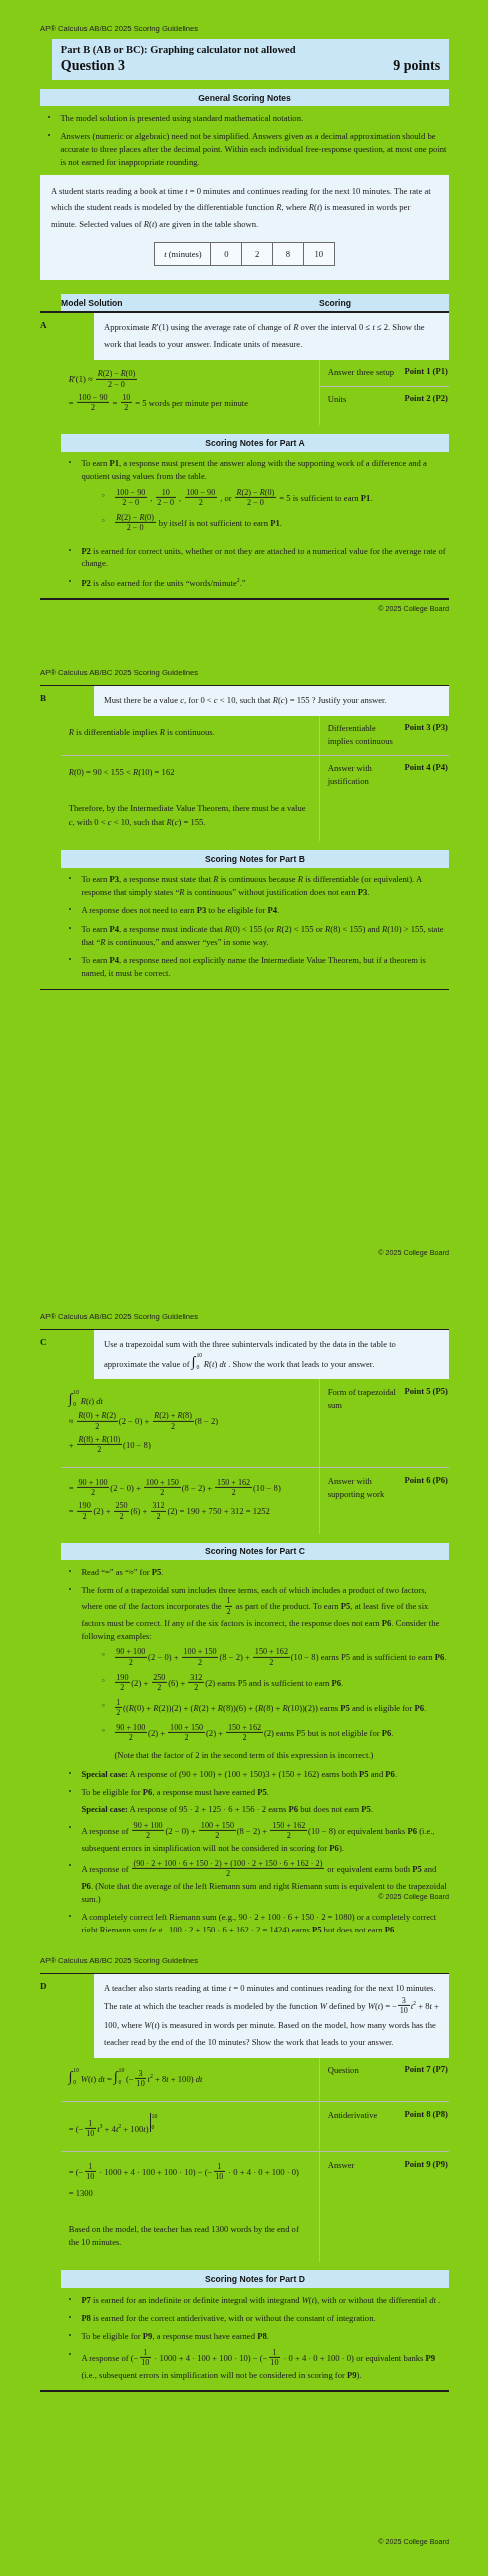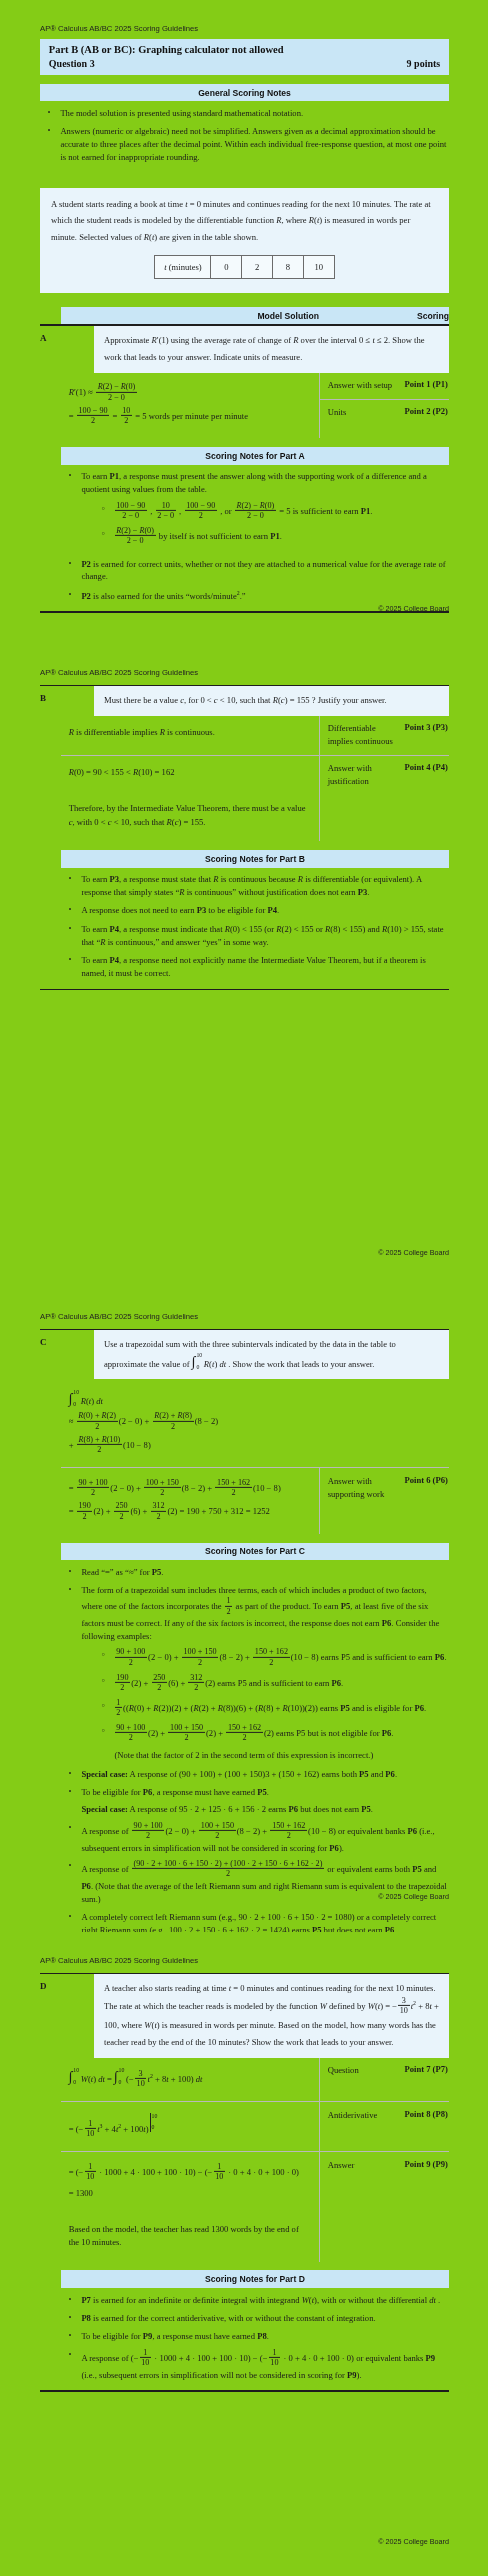--- a/index.html
+++ b/index.html
@@ -5,49 +5,49 @@
   html,body{margin:0;padding:0;background:#ffffff;}
   body{width:498px;font-family:"Liberation Serif",serif;color:#1b1b1b;font-size:8.6px;}
   .page{width:488px;height:644px;position:relative;overflow:hidden;background:#84cc16;}
   .page.last{height:645px;}
   .inner{padding:24px 39px 0 40px;}
   .sans{font-family:"Liberation Sans",sans-serif;}
   .page-header{font-size:7.7px;color:#222;}
   .footer{position:absolute;right:39px;bottom:31px;font-size:7.2px;color:#222;font-family:"Liberation Sans",sans-serif;}
 
   
-  .banner{background:#c9e6f6;margin-top:5.5px;padding:5px 8.8px 5.5px 8.8px;}
+  .banner{background:#c9e6f6;margin-top:5.5px;padding:5px 8.8px 5.5px 8.8px;margin-left:12px;}
   .banner-title{font-weight:bold;font-size:10.5px;color:#111;}
-  .banner-row{display:flex;justify-content:space-between;font-weight:bold;font-size:10px;margin-top:3.9px;color:#111;}
+  .banner-row{display:flex;justify-content:space-between;font-weight:bold;font-size:14px;margin-top:3.9px;color:#111;}
 
   .band{background:#c9e6f6;text-align:center;font-weight:bold;font-size:8.6px;color:#111;
         padding:3.9px 0;margin-top:8.8px;}
   .band.indent{margin-left:21px;}
 
   
   ul.notes{list-style:none;margin:5.5px 0 0 0;padding:0 0 0 7.7px;}
   ul.notes.indent{margin-left:21px;}
   ul.notes li{display:flex;gap:8.3px;margin:5.5px 0;line-height:1.5;}
   .marker{flex:0 0 4.4px;font-size:7.2px;transform:translateY(0.6px);}
   .note-body{flex:1;}
   .sub{display:flex;gap:7.7px;margin:5.5px 0 5.5px 20px;align-items:flex-start;}
   .sub .marker{font-size:5.8px;transform:translateY(2.2px);}
   .sub-note{margin:2.2px 0 0 33px;}
   .extra{margin-top:4.4px;}
 
   
-  .problem-box{background:#e9f4fb;margin-top:24px;padding:7.7px 11px 11px 11px;line-height:1.95;}
+  .problem-box{background:#e9f4fb;margin-top:6px;padding:7.7px 11px 11px 11px;line-height:1.95;}
   table.data-table{border-collapse:collapse;margin:8.8px auto 3.3px auto;background:rgba(255,255,255,.5);}
   table.data-table td{border:0.6px solid #6b6b6b;padding:2.8px 6.6px;text-align:center;font-size:8.6px;}
   table.data-table td.lbl{padding:2.8px 8.8px;text-align:right;}
   table.data-table td.val{min-width:16.6px;}
 
   
   .cols-header{display:grid;grid-template-columns:258px 1fr;margin-left:21px;background:#c9e6f6;
-               font-weight:bold;font-size:8.6px;padding:3.9px 0;margin-top:13.3px;text-align:right;color:#111;}
+               font-weight:bold;font-size:8.6px;padding:3.9px 0;margin-top:13.3px;text-align:left;color:#111;}
   .rule-heavy{height:1.7px;background:#1d1d1d;}
   .cols-header + .rule-heavy{margin-bottom:0;}
 
   .q-row{display:grid;grid-template-columns:21px 1fr;}
   .part-letter{font-weight:bold;font-size:9px;padding-top:6.6px;}
   .q-box{background:#e9f4fb;padding:5.5px 10px 6.6px 10px;line-height:2.0;margin-left:33px;}
 
   .sol-rows{margin-left:21px;}
   .sol-row{display:grid;grid-template-columns:258px 1fr;}
   .sol-row + .sol-row{border-top:0.6px solid #b9b9b9;}
@@ -131,21 +131,21 @@
       <div class="q-box">Approximate <i>R</i>′(1) using the average rate of change of <i>R</i> over the interval 0 ≤ <i>t</i> ≤ 2. Show the work that leads to your answer. Indicate units of measure.</div>
     </div>
     <div class="sol-rows">
         <div class="sol-row">
           <div class="sol-cell">
             <div class="sol-line"><i>R</i>′(1) ≈ <span class="frac"><span class="fn"><i>R</i>(2) − <i>R</i>(0)</span><span class="fd">2 − 0</span></span></div>
             <div class="sol-line">= <span class="frac"><span class="fn">100 − 90</span><span class="fd">2</span></span> = <span class="frac"><span class="fn">10</span><span class="fd">2</span></span> = 5 words per minute per minute</div>
           </div>
           <div class="score-cell">
             <div class="score-entry">
-              <span class="score-label">Answer with setup</span>
+              <span class="score-label">Answer three setup</span>
               <span class="score-point">Point 1 (P1)</span>
             </div>
             <div class="score-entry divided">
               <span class="score-label">Units</span>
               <span class="score-point">Point 2 (P2)</span>
             </div>
           </div>
         </div>
       </div>
     <div class="band indent sans">Scoring Notes for Part A</div>
@@ -269,20 +269,26 @@
           <div class="sol-cell">
             <div class="sol-line"><span class="intg">
                 <span class="isym">∫</span>
                 <span class="lims">
                   <span>10</span>
                   <span>0</span>
                 </span>
               </span><i>R</i>(<i>t</i>) <i>dt</i></div>
             <div class="sol-line">≈ <span class="frac"><span class="fn"><i>R</i>(0) + <i>R</i>(2)</span><span class="fd">2</span></span>(2 − 0) + <span class="frac"><span class="fn"><i>R</i>(2) + <i>R</i>(8)</span><span class="fd">2</span></span>(8 − 2)</div>
             <div class="sol-line">+ <span class="frac"><span class="fn"><i>R</i>(8) + <i>R</i>(10)</span><span class="fd">2</span></span>(10 − 8)</div>
+          </div>
+          <div class="score-cell">
+            <div class="score-entry">
+              <span class="score-label">Form of trapezoidal sum</span>
+              <span class="score-point">Point 5 (P5)</span>
+            </div>
           </div>
         </div>
         <div class="sol-row">
           <div class="sol-cell">
             <div class="sol-line">= <span class="frac"><span class="fn">90 + 100</span><span class="fd">2</span></span>(2 − 0) + <span class="frac"><span class="fn">100 + 150</span><span class="fd">2</span></span>(8 − 2) + <span class="frac"><span class="fn">150 + 162</span><span class="fd">2</span></span>(10 − 8)</div>
             <div class="sol-line">= <span class="frac"><span class="fn">190</span><span class="fd">2</span></span>(2) + <span class="frac"><span class="fn">250</span><span class="fd">2</span></span>(6) + <span class="frac"><span class="fn">312</span><span class="fd">2</span></span>(2) = 190 + 750 + 312 = 1252</div>
           </div>
           <div class="score-cell">
             <div class="score-entry">
               <span class="score-label">Answer with supporting work</span>

